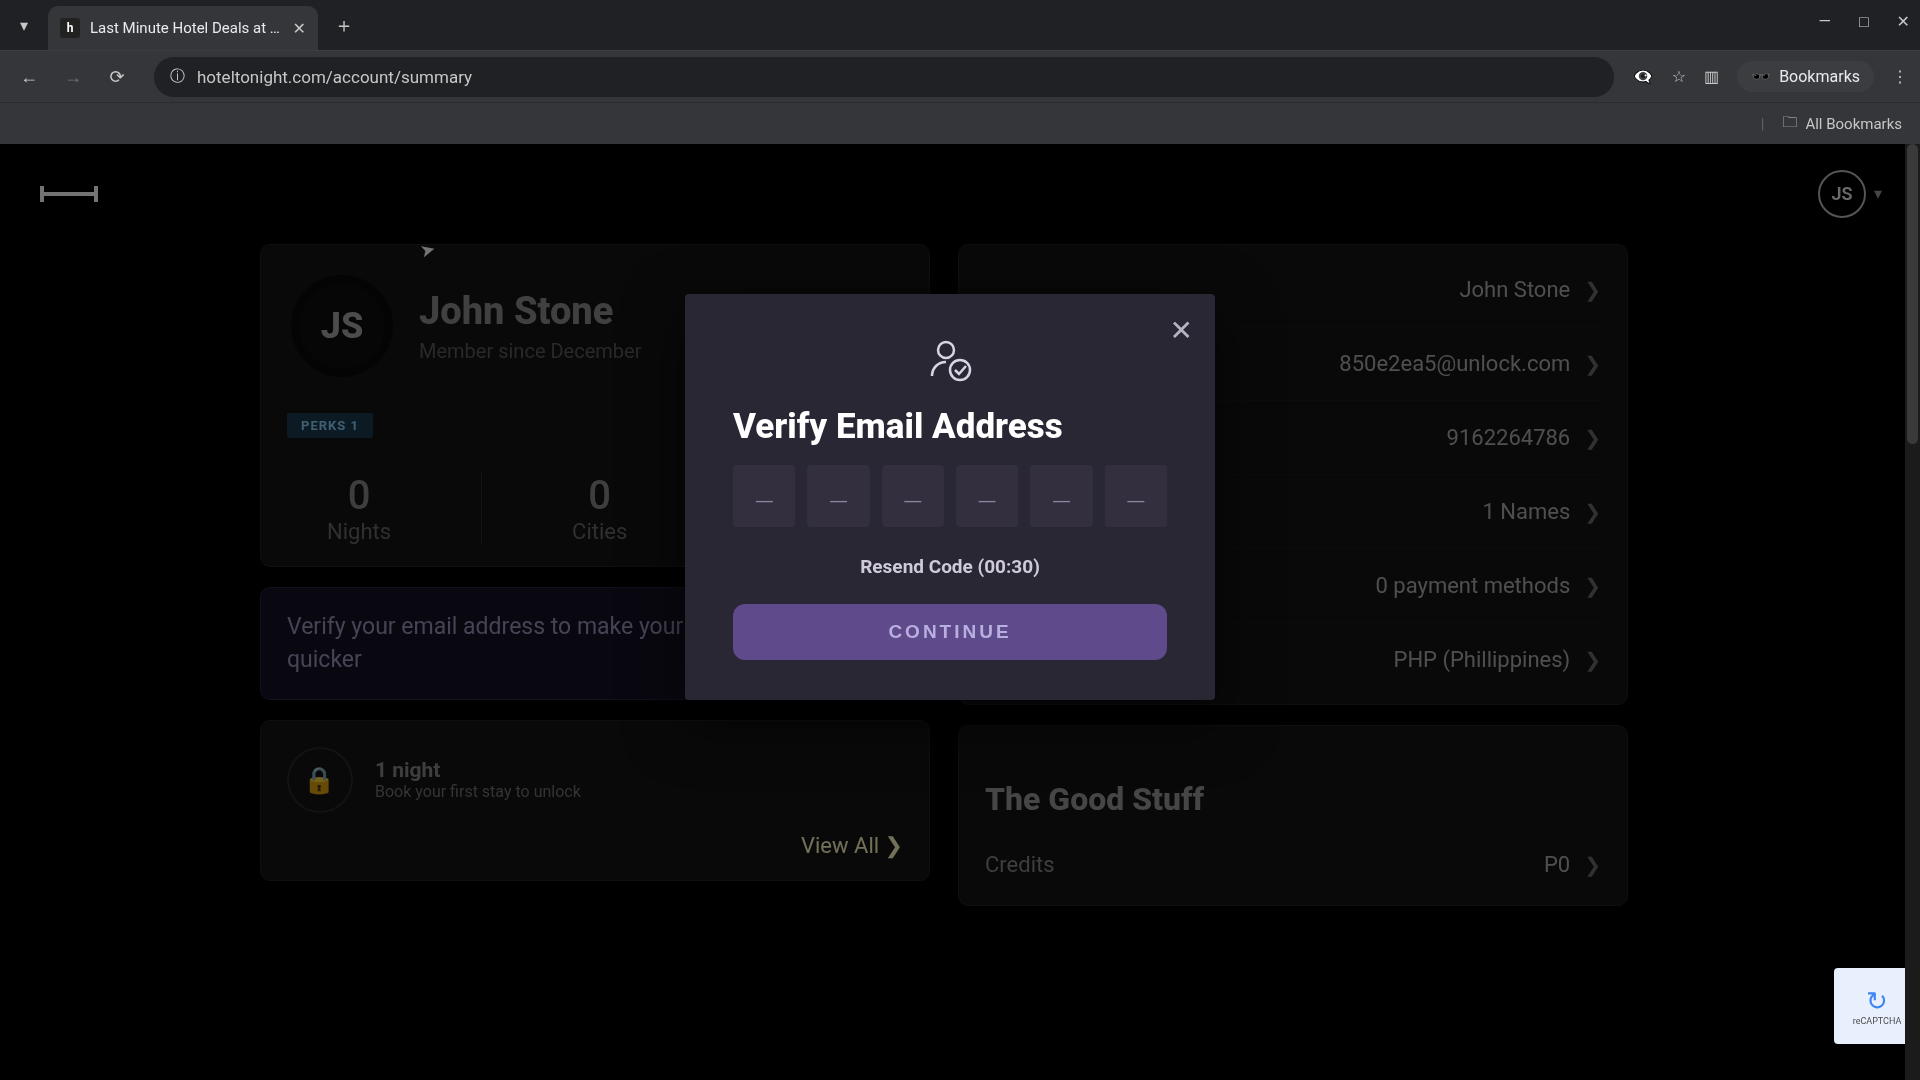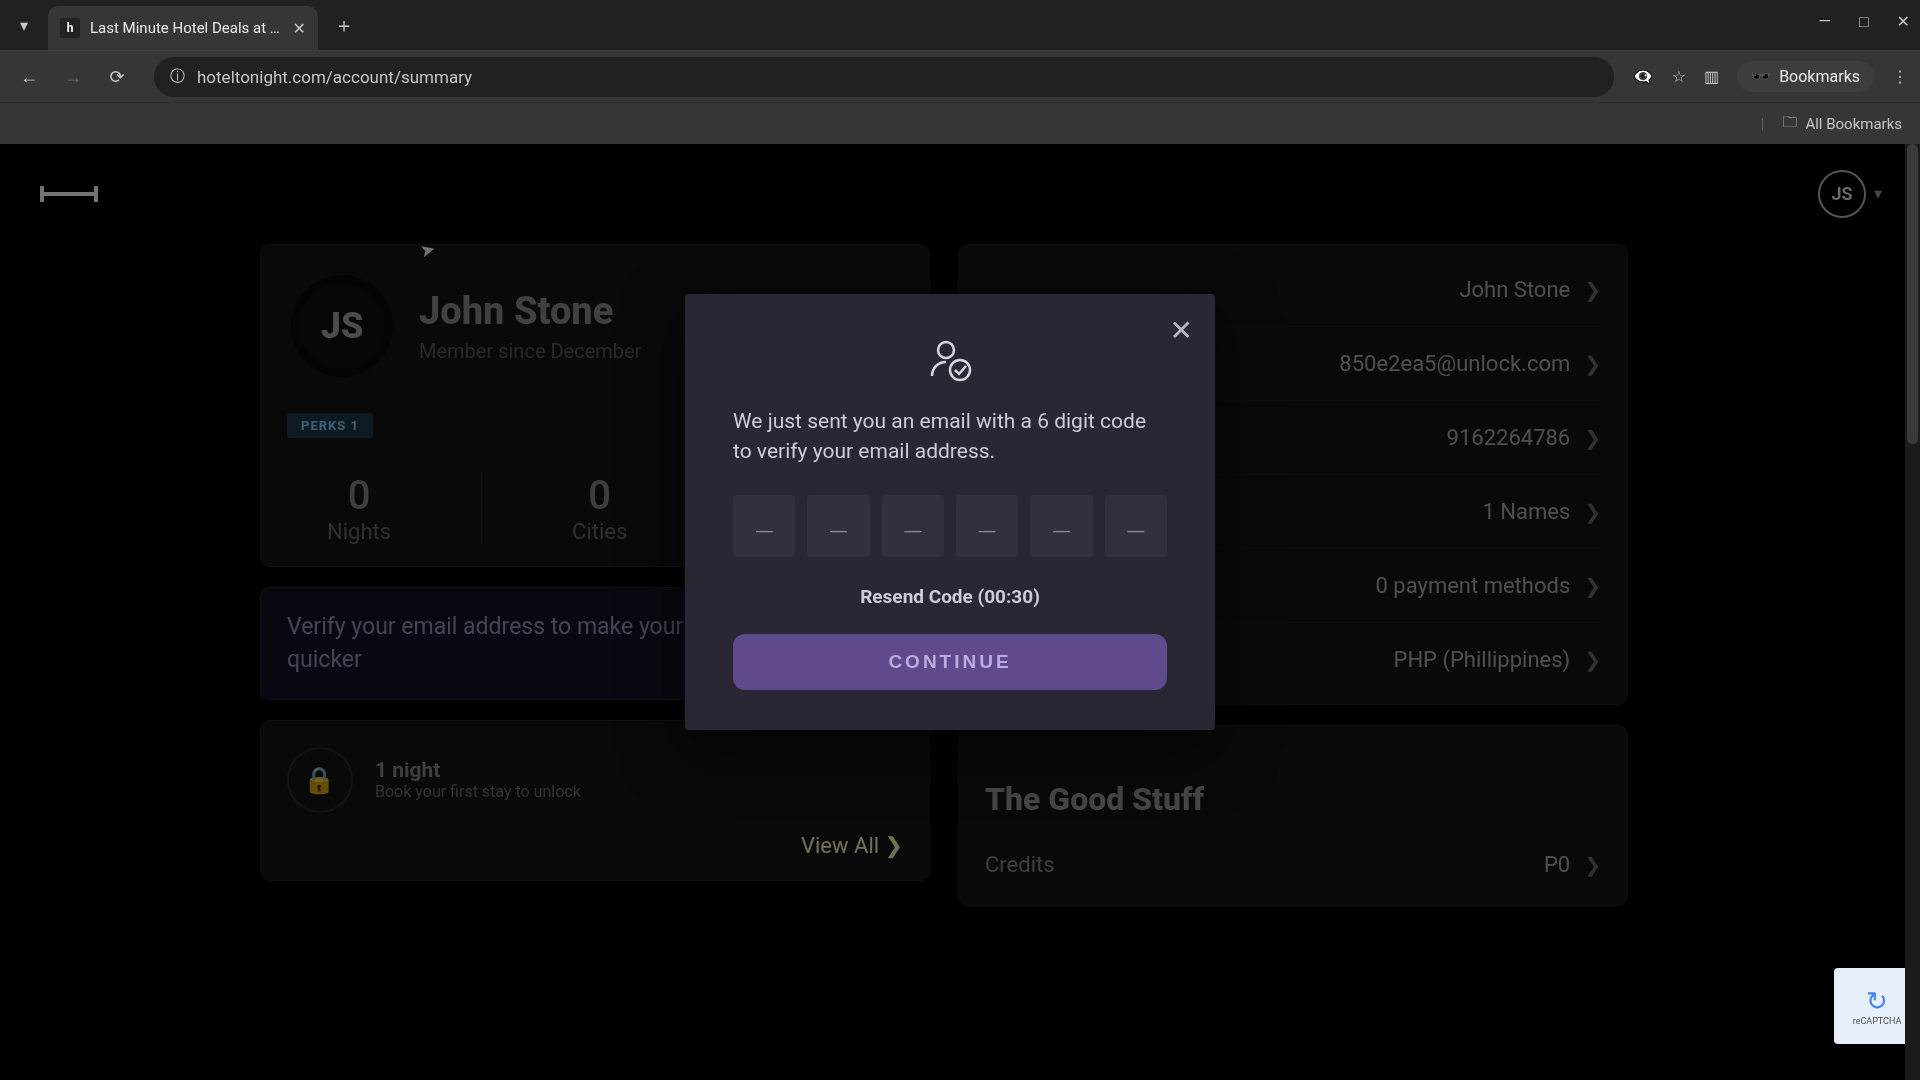--- a/index.html
+++ b/index.html
@@ -337,21 +337,21 @@
     <div class="modal">
       <div class="close-x">✕</div>
       <div class="icon-wrap">
         <svg width="48" height="48" viewBox="0 0 48 48" fill="none" stroke="#d8d4e3" stroke-width="2.5">
           <circle cx="20" cy="14" r="8"></circle>
           <path d="M6 40c0-8 6-14 14-14"></path>
           <circle cx="34" cy="34" r="10"></circle>
           <path d="M29 34l4 4 7-8"></path>
         </svg>
       </div>
-      <p class="body">We just sent you an email with a 6 digit code to verify your email address.</p>
+      <h2>Verify Email Address</h2>
       <div class="code-boxes">
         <div class="code-box">—</div>
         <div class="code-box">—</div>
         <div class="code-box">—</div>
         <div class="code-box">—</div>
         <div class="code-box">—</div>
         <div class="code-box">—</div>
       </div>
       <div class="resend">Resend Code (00:30)</div>
       <button class="continue-btn">CONTINUE</button>

